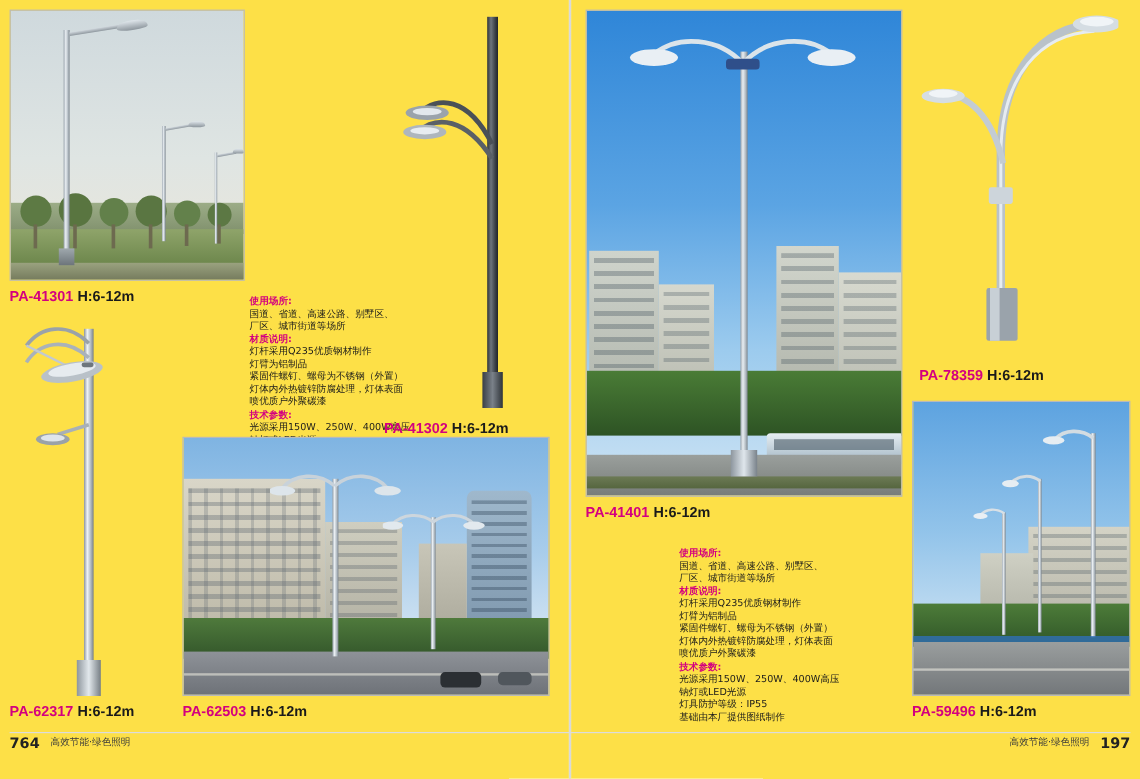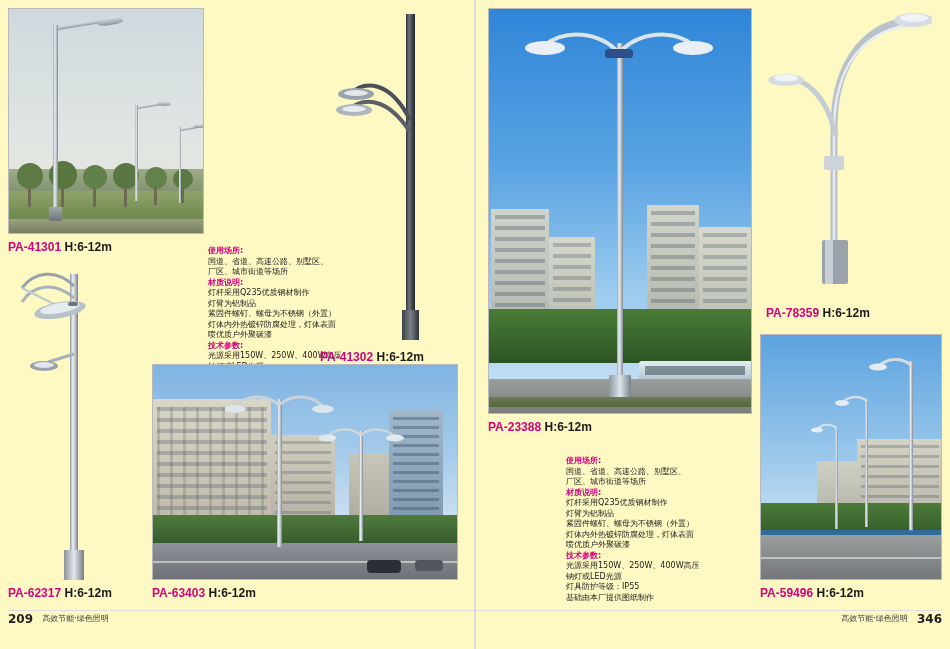--- a/index.html
+++ b/index.html
@@ -11,21 +11,21 @@
     width: 950px;
     height: 649px;
     position: relative;
     font-family: "Liberation Sans", sans-serif;
     overflow: hidden;
   }
   .page {
     position: absolute;
     left: 0; top: 0;
     width: 950px; height: 649px;
-    background: #fef9c3;
+    background: #fde047;
   }
   .gutter {
     position: absolute;
     left: 474px; top: 0;
     width: 2px; height: 649px;
     background: linear-gradient(to right, #e8e8e8, #cfcfcf, #e8e8e8);
   }
   
   .photo {
     position: absolute;
@@ -245,21 +245,21 @@
 
     <div class="pole" style="left:206px; top:66px; width:4px; height:110px;"></div>
     <svg width="90" height="40" style="position:absolute;left:166px;top:60px;">
       <path d="M42 10 C 32 2, 16 3, 8 12" stroke="#cdd6dd" stroke-width="2.5" fill="none"></path>
       <path d="M42 10 C 52 2, 68 3, 76 12" stroke="#cdd6dd" stroke-width="2.5" fill="none"></path>
       <ellipse cx="8" cy="13" rx="9" ry="3.5" fill="#e2e9ee"></ellipse>
       <ellipse cx="76" cy="13" rx="9" ry="3.5" fill="#e2e9ee"></ellipse>
     </svg>
   </div>
   <div class="caption" style="left:152px; top:586px;">
-    <span><span>PA-63403</span><span class="size"> H:6-12m</span></span>
+    <span><span>PA-62503</span><span class="size"> H:6-12m</span></span>
   </div>
 
   <div class="photo" style="left:488px; top:8px; width:264px; height:406px;">
     <div class="sky" style="background:linear-gradient(to bottom,#2f86d8 0%,#5ba4e3 40%,#9ccbee 70%,#cfe4f4 100%);"></div>
 
     <div style="position:absolute;left:2px;top:200px;width:58px;height:132px;background:linear-gradient(to bottom,#cfd4cc,#b0b5ac);"></div>
     <div style="position:absolute;left:6px;top:206px;width:50px;height:116px;
                 background:repeating-linear-gradient(to bottom, rgba(70,85,95,.35) 0 4px, transparent 4px 11px);"></div>
     <div style="position:absolute;left:60px;top:228px;width:46px;height:104px;background:linear-gradient(to bottom,#d6d8ce,#b6b9ae);"></div>
     <div style="position:absolute;left:64px;top:234px;width:38px;height:90px;
@@ -282,21 +282,21 @@
     <svg width="200" height="70" style="position:absolute;left:32px;top:14px;">
       <path d="M98 30 C 78 8, 44 6, 24 22" stroke="#dbe4ea" stroke-width="4" fill="none"></path>
       <path d="M98 30 C 118 8, 152 6, 172 22" stroke="#dbe4ea" stroke-width="4" fill="none"></path>
       <ellipse cx="24" cy="25" rx="20" ry="7" fill="#e9eff4"></ellipse>
       <ellipse cx="172" cy="25" rx="20" ry="7" fill="#e9eff4"></ellipse>
       <rect x="84" y="26" width="28" height="9" rx="3" fill="#2f4f8a"></rect>
     </svg>
     <div style="position:absolute;left:120px;top:366px;width:22px;height:22px;background:linear-gradient(to right,#8d969e,#dfe6ec,#79828a);"></div>
   </div>
   <div class="caption" style="left:488px; top:420px;">
-    <span><span>PA-23388</span><span class="size"> H:6-12m</span></span>
+    <span><span>PA-41401</span><span class="size"> H:6-12m</span></span>
   </div>
 
   <div style="position:absolute; left:762px; top:8px; width:170px; height:280px;">
     <svg width="170" height="280" style="position:absolute;left:0;top:0;">
       <path d="M72 270 L 72 120 C 72 50, 108 14, 152 12" stroke="#b9c2c9" stroke-width="7" fill="none" stroke-linecap="round"></path>
       <path d="M72 268 L 72 122 C 72 54, 106 20, 150 18" stroke="#e6ecf1" stroke-width="2.5" fill="none"></path>
       <path d="M74 128 C 64 86, 44 72, 26 70" stroke="#c3ccd3" stroke-width="5" fill="none"></path>
       <ellipse cx="152" cy="12" rx="20" ry="7" fill="#d5dde3"></ellipse>
       <ellipse cx="152" cy="10" rx="14" ry="4" fill="#f0f4f7"></ellipse>
       <ellipse cx="24" cy="72" rx="18" ry="6" fill="#d5dde3"></ellipse>
@@ -357,21 +357,21 @@
     </svg>
 
     <div style="position:absolute;left:0;bottom:44px;width:182px;height:5px;background:#2f6fb5;opacity:.8;"></div>
   </div>
   <div class="caption" style="left:760px; top:586px;">
     <span><span>PA-59496</span><span class="size"> H:6-12m</span></span>
   </div>
 
   <div class="footline"></div>
   <div class="footer-left">
-    <span class="pgnum">209</span>
+    <span class="pgnum">764</span>
     <span class="ftxt">高效节能·绿色照明</span>
   </div>
   <div class="footer-right">
     <span class="ftxt r">高效节能·绿色照明</span>
-    <span class="pgnum">346</span>
+    <span class="pgnum">197</span>
   </div>
 
 </div>
 
 </body></html>

